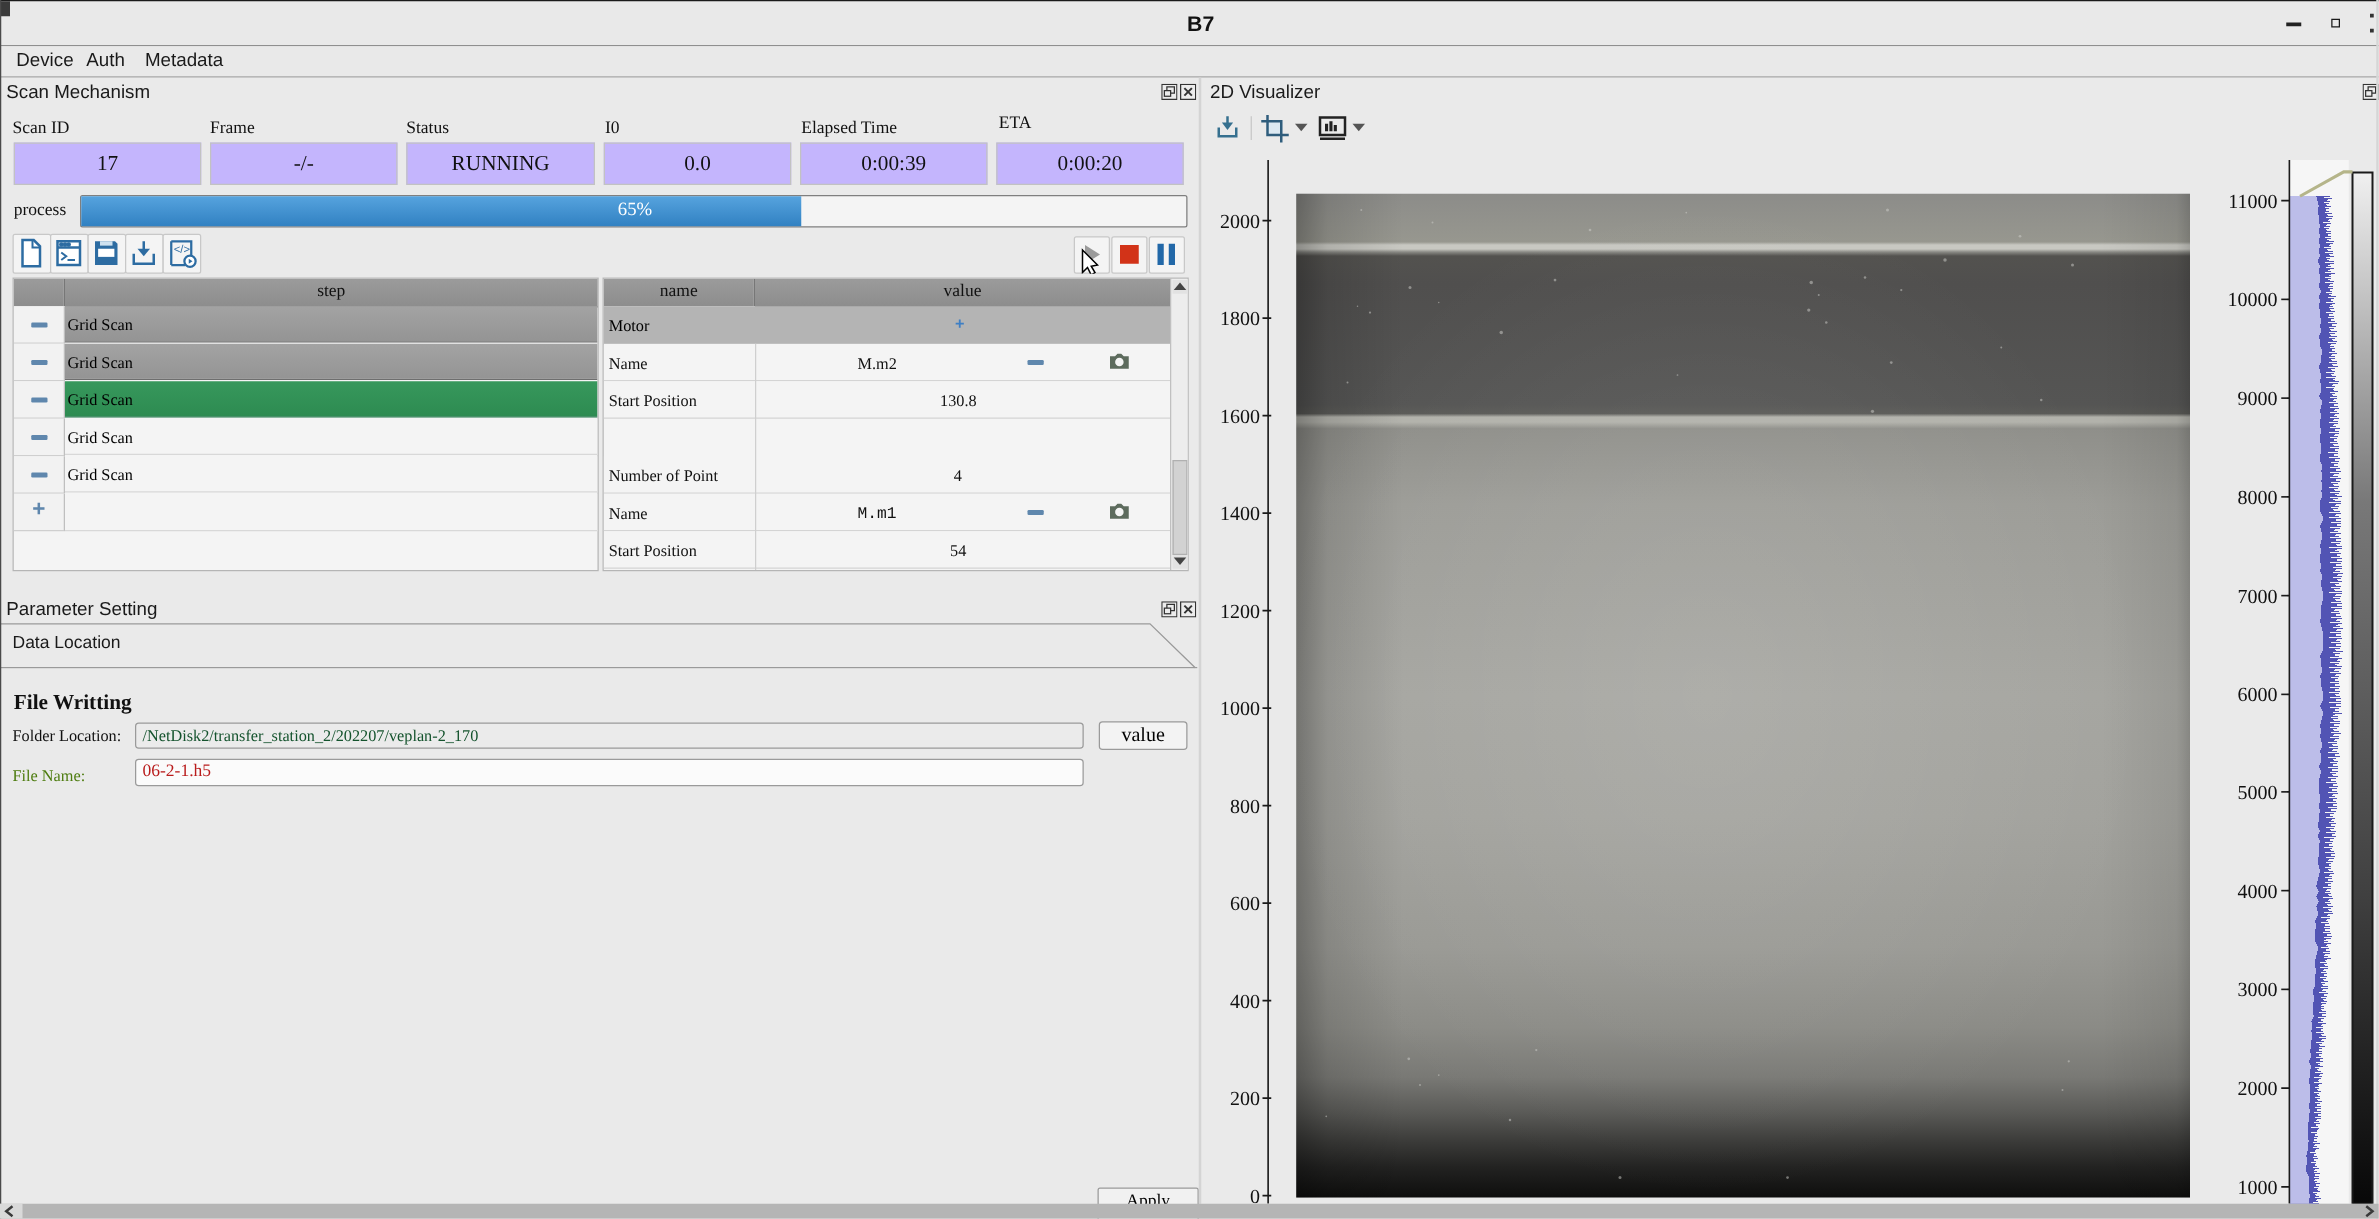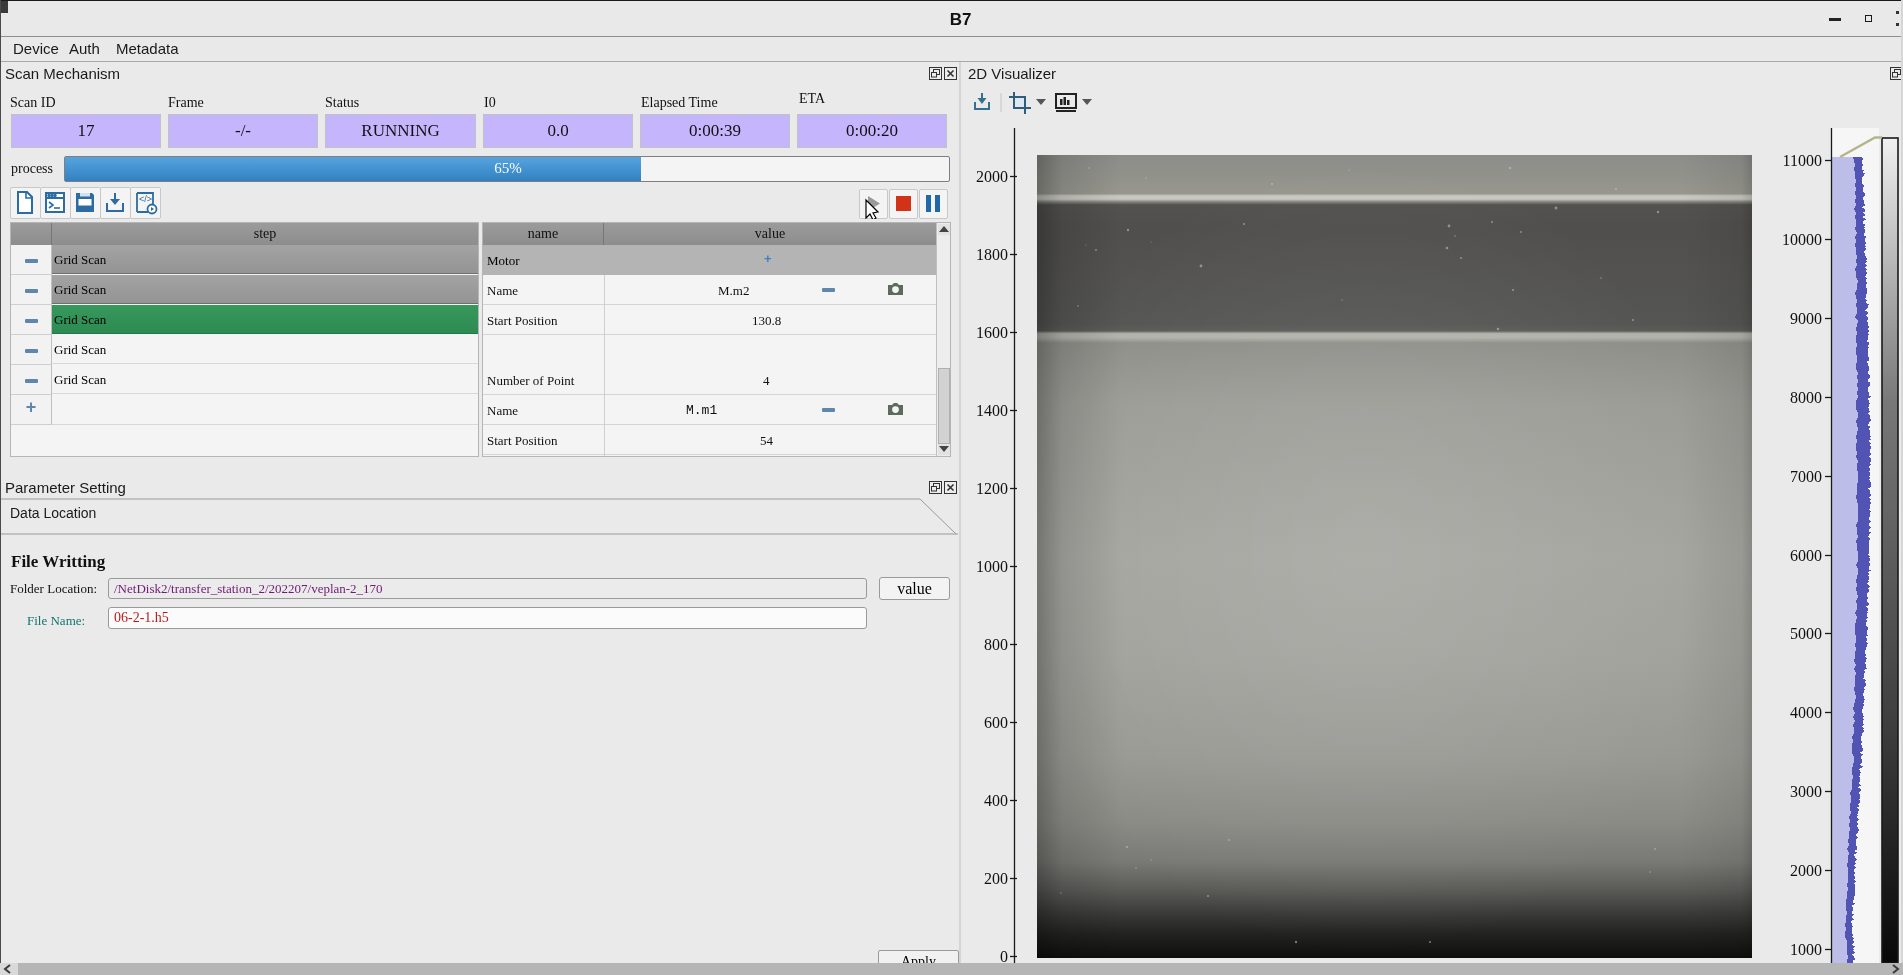--- a/index.html
+++ b/index.html
@@ -151,21 +151,21 @@
 
 <div class="abs serif" id="rtable" style="left:482px;top:222px;width:467px;height:233px;background:#f4f4f4;border:1px solid #b5b5b5;overflow:hidden;font-size:13px;">
  <div class="abs thead" style="left:0;top:0;width:120px;height:22px;line-height:22px;border-right:1px solid #777;">name</div>
  <div class="abs thead" style="left:121px;top:0;width:332px;height:22px;line-height:22px;border-bottom:1px solid #777;">value</div>
  <div class="abs" style="left:0;top:22px;width:453px;height:30px;background:#b4b4b4;border-bottom:1px solid #9a9a9a;">
    <span class="abs" style="left:4px;top:8px;">Motor</span>
    <span class="abs" style="left:281px;top:6px;color:#3f7fc4;font-weight:bold;font-family:'Liberation Sans',sans-serif;">+</span>
  </div>
  <div class="abs rrow" style="left:0;top:52px;width:453px;height:30px;">
    <span class="abs" style="left:4px;top:8px;">Name</span>
-      <span class="abs" style="left:203px;top:8px;margin-left:32px;">M.m2</span>
+      <span class="abs" style="left:203px;top:8px;">M.m2</span>
    <span class="abs micon" style="left:339px;top:13px;"></span>
    <svg class="abs" style="left:404px;top:7px;" width="17" height="15" viewBox="0 0 17 15">
         <path d="M1 3 L5 3 L7 1 L10 1 L12 3 L16 3 L16 13 L1 13 Z M8.5 11 A3.4 3.4 0 1 0 8.5 4.2 A3.4 3.4 0 1 0 8.5 11 Z" fill="#5d6b5d" fill-rule="evenodd"></path>
       </svg>
  </div>
  <div class="abs rrow" style="left:0;top:82px;width:453px;height:30px;">
    <span class="abs" style="left:4px;top:8px;">Start Position</span>
       <span class="abs" style="left:269px;top:8px;">130.8</span>
  </div>
  <div class="abs rrow" style="left:0;top:142px;width:453px;height:30px;">
@@ -209,23 +209,23 @@
 <div class="abs" id="tabbar" style="left:0px;top:498px;width:958px;height:37px;">
  <svg width="958" height="37" viewBox="0 0 958 37">
   <path d="M0 1 L920 1 L956 36 L958 36" stroke="#9a9a9a" fill="none"></path>
   <path d="M0 36 L956 36" stroke="#9a9a9a" fill="none"></path>
  </svg>
 </div>
 <div class="abs ptitle" style="left:10px;top:505px;font-size:14px;">Data Location</div>
 
 <div class="abs serif" style="left:11px;top:552px;font-size:17px;font-weight:bold;color:#111;">File Writting</div>
 <div class="abs serif" style="left:10px;top:581px;font-size:13px;color:#111;">Folder Location:</div>
-<div class="abs tinput serif" style="left:108px;top:578px;width:752px;height:19px;color:#701a75;padding-left:5px;line-height:19px;font-size:13px;">/NetDisk2/transfer_station_2/202207/veplan-2_170</div>
+<div class="abs tinput serif" style="left:108px;top:578px;width:752px;height:19px;color:#14532d;padding-left:5px;line-height:19px;font-size:13px;">/NetDisk2/transfer_station_2/202207/veplan-2_170</div>
 <div class="abs serif" style="left:879px;top:577px;width:69px;height:21px;background:#f3f3f3;border:1px solid #9a9a9a;border-radius:3px;text-align:center;font-size:16px;line-height:21px;">value</div>
-<div class="abs serif" style="left:27px;top:613px;font-size:13px;color:#0f766e;">File Name:</div>
+<div class="abs serif" style="left:10px;top:613px;font-size:13px;color:#4d7c0f;">File Name:</div>
 <div class="abs tinput serif" style="left:108px;top:607px;width:752px;height:20px;color:#b91c1c;padding-left:5px;line-height:20px;background:#fbfbfb;font-size:14px;">06-2-1.h5</div>
 
 <div class="abs serif" style="left:878px;top:950px;width:79px;height:25px;background:#f1f1f1;border:1px solid #9a9a9a;border-radius:2px;text-align:center;font-size:14px;padding-top:3px;">Apply</div>
 
 <div class="abs" style="left:959px;top:62px;width:2px;height:901px;background:#d4d4d4;"></div>
 <div class="abs ptitle" style="left:968px;top:65px;">2D Visualizer</div>
 <svg class="abs" style="left:1890px;top:67px;" width="13" height="13" viewBox="0 0 13 13">
     <rect x="0.5" y="0.5" width="12" height="12" fill="#ececec" stroke="#333"></rect>
     <rect x="4.5" y="2.5" width="6" height="5" fill="none" stroke="#333"></rect>
     <rect x="2.5" y="5.5" width="5" height="4.5" fill="#ececec" stroke="#333"></rect>

